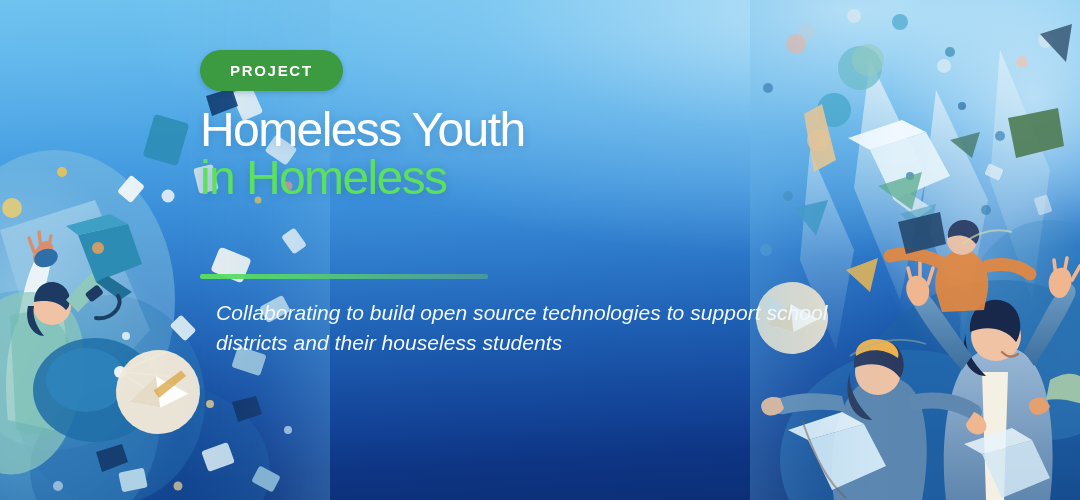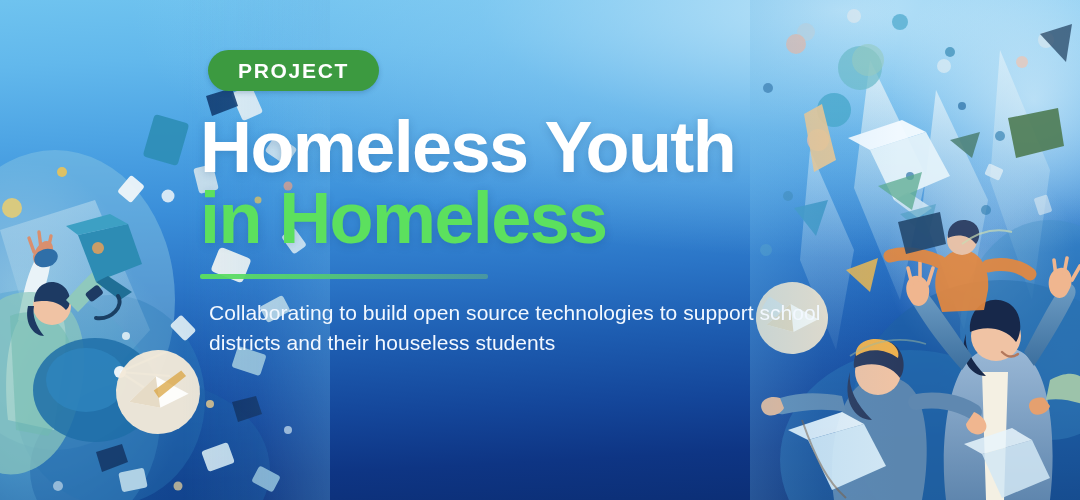--- a/index.html
+++ b/index.html
@@ -61,60 +61,61 @@
   }
 
   
   .content {
     position:absolute;
     left:200px; top:0;
     width:660px; height:500px;
   }
 
   .badge {
-    position:absolute; left:8px; top:50px;
+    position:absolute; left:0; top:50px;
     display:inline-flex; align-items:center; justify-content:center;
     height:41px; padding:0 30px;
     background:#3c9a40;
     border-radius:21px;
     box-shadow:0 2px 5px rgba(10,50,100,0.22);
     color:#ffffff;
-    font-size:21px; font-weight:bold; letter-spacing:1.7px;
+    font-size:15px; font-weight:bold; letter-spacing:1.7px;
     white-space:nowrap;
   }
 
   .headline {
-    position:absolute; left:0; top:112px;
+    position:absolute; left:0; top:106px;
     width:660px;
-    font-size:72px;
-    font-weight:bold;
+    font-size:48px;
+    font-weight:normal;
     line-height:0.99;
     letter-spacing:-1.6px;
     color:#ffffff;
     text-shadow:0 2px 10px rgba(12,48,102,0.20);
     white-space:nowrap;
   }
   .headline .line2 { display:block; color:#5ce05e; }
 
   .divider {
     position:absolute; left:0; top:274px;
     width:288px; height:5px;
     border-radius:2px;
     background:linear-gradient(90deg, #5ce05e 0%, #55cf70 35%, #4fae8f 70%, #4b97a0 100%);
     opacity:0.95;
   }
 
   .subtitle {
-    position:absolute; left:9px; top:298px;
+    position:absolute; left:16px; top:298px;
     width:620px;
     font-size:21px;
     font-weight:normal;
     line-height:1.42;
     color:#f2f8ff;
     letter-spacing:0.05px;
+    font-style:italic;
   }
 </style>
 </head>
 <body>
 
 <div class="banner">
 
   <div class="art art-left">
     <svg viewBox="0 0 330 500" preserveAspectRatio="none" aria-hidden="true">
       <defs>

